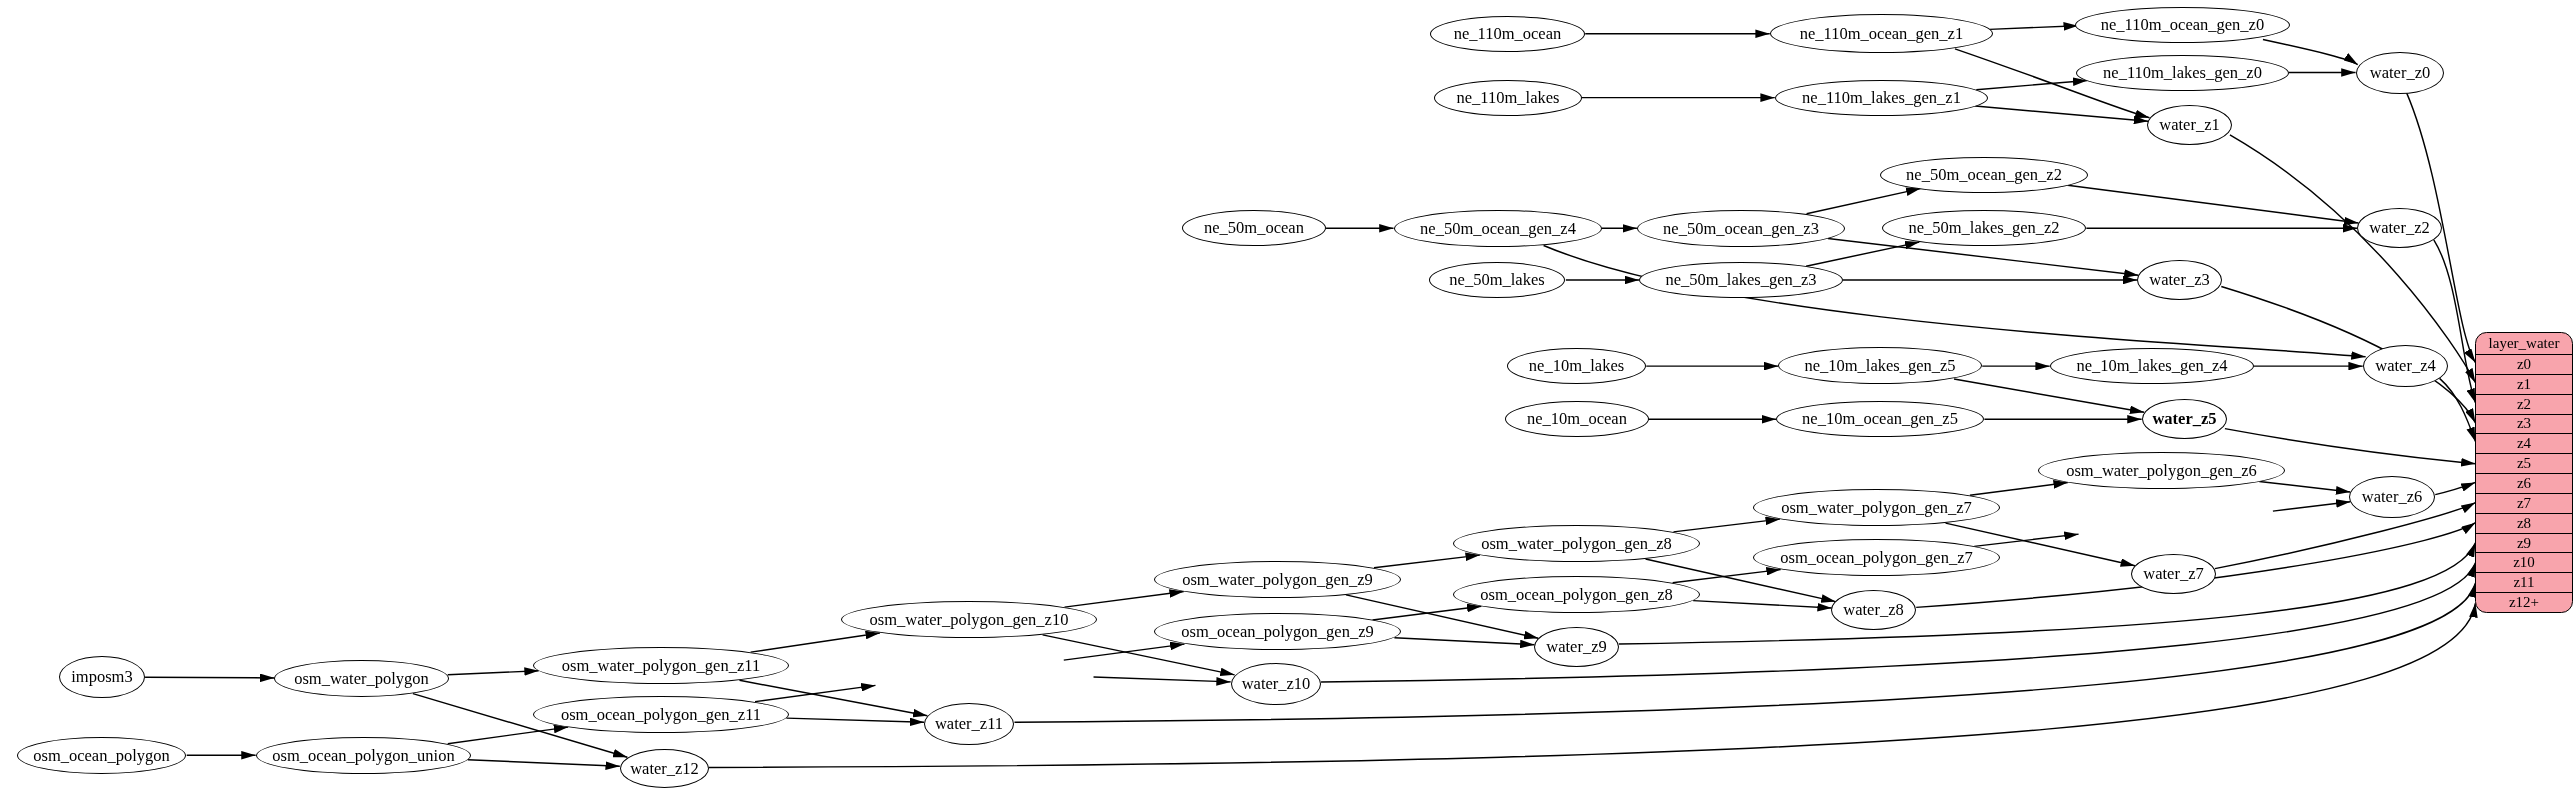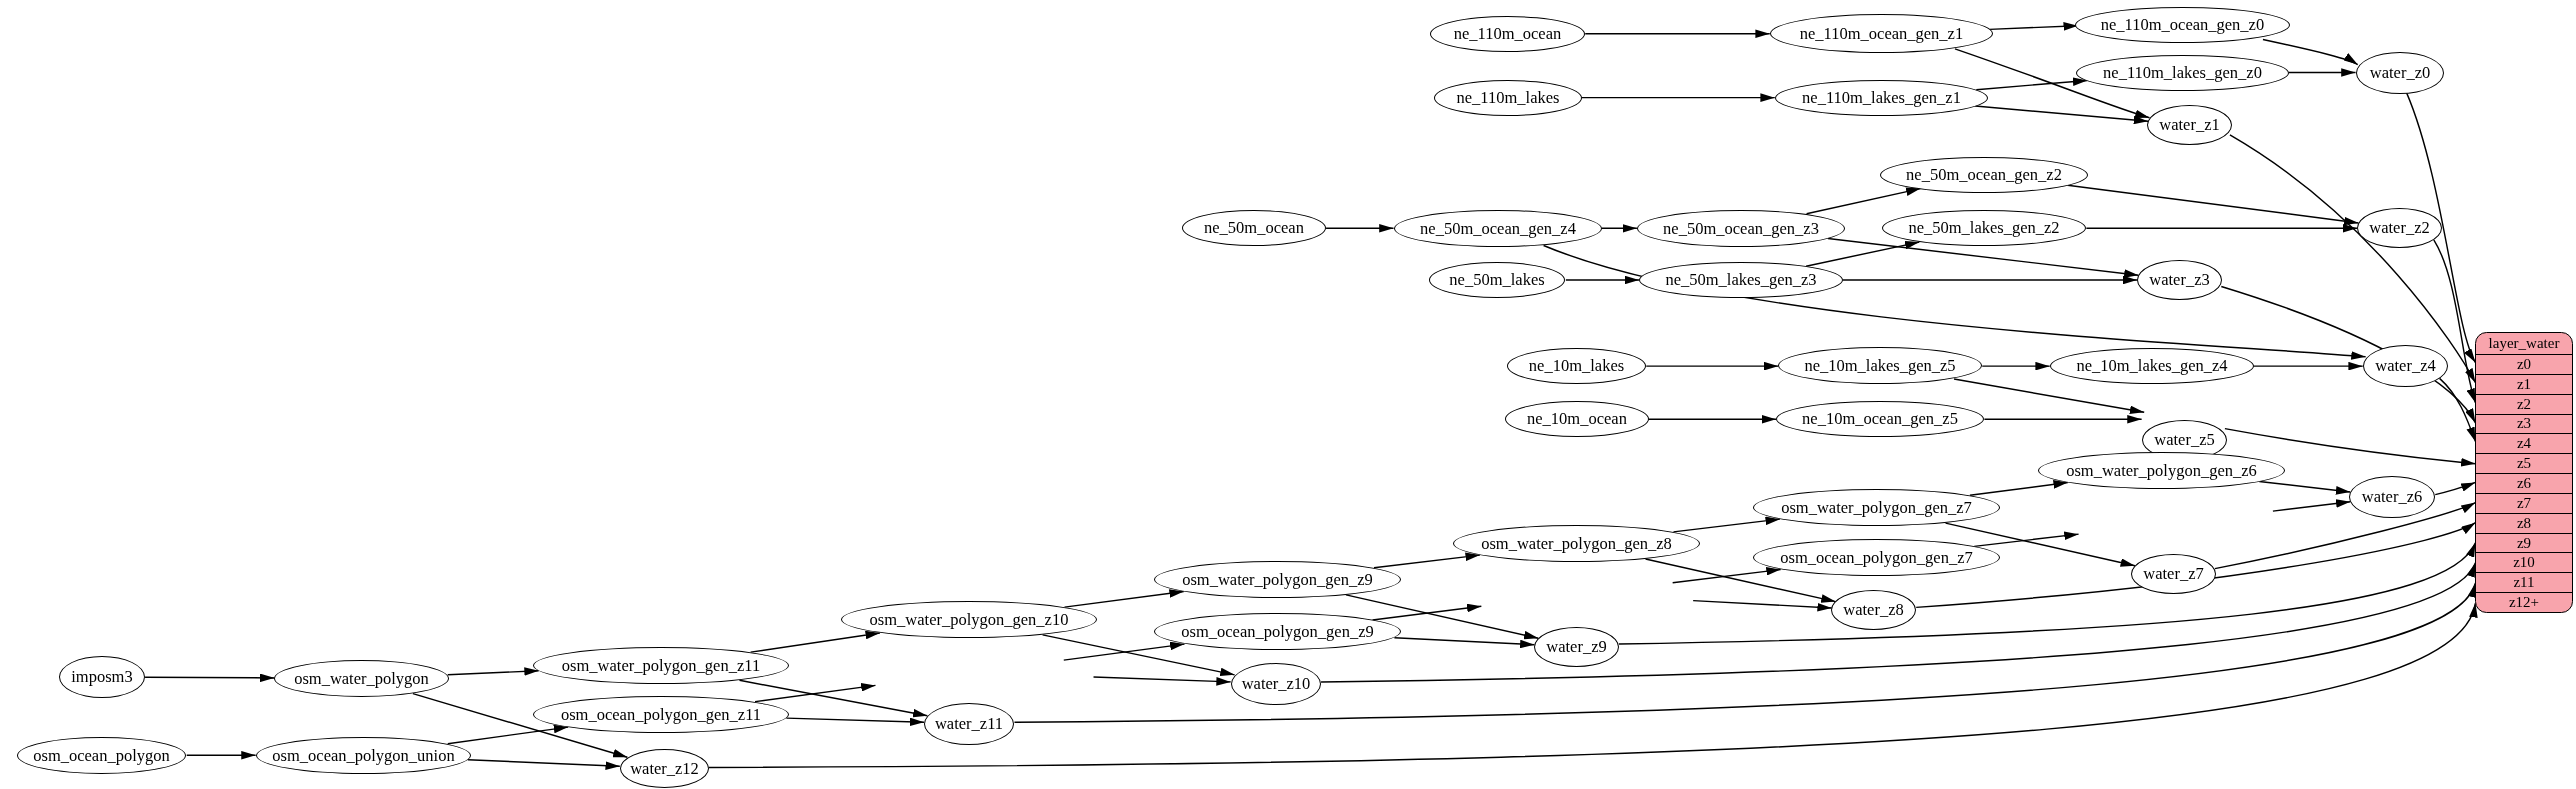--- a/index.html
+++ b/index.html
@@ -154,40 +154,43 @@
     </div>
     <div class="node" style="left: 2363px; top: 345px; width: 85px; height: 42px;">
       <span>water_z4</span>
     </div>
     <div class="node" style="left: 1505px; top: 401px; width: 144px; height: 36px;">
       <span>ne_10m_ocean</span>
     </div>
     <div class="node" style="left: 1776px; top: 401px; width: 208px; height: 36px;">
       <span>ne_10m_ocean_gen_z5</span>
     </div>
-    <div class="node" style="left: 2142px; top: 420px; width: 85px; height: 40px;">
+    <div class="node" style="left: 2142px; top: 399px; width: 85px; height: 40px; font-weight: bold;">
       <span>water_z5</span>
     </div>
     <div class="node" style="left: 2038px; top: 452px; width: 247px; height: 37px;">
       <span>osm_water_polygon_gen_z6</span>
     </div>
     <div class="node" style="left: 2349px; top: 476px; width: 86px; height: 42px;">
       <span>water_z6</span>
     </div>
     <div class="node" style="left: 1753px; top: 489px; width: 247px; height: 37px;">
       <span>osm_water_polygon_gen_z7</span>
     </div>
     <div class="node" style="left: 1753px; top: 539px; width: 247px; height: 37px;">
       <span>osm_ocean_polygon_gen_z7</span>
     </div>
     <div class="node" style="left: 2131px; top: 554px; width: 85px; height: 40px;">
       <span>water_z7</span>
     </div>
     <div class="node" style="left: 1453px; top: 525px; width: 247px; height: 37px; text-align: right;">
       <span>osm_water_polygon_gen_z8</span>
+    </div>
+    <div class="node" style="left: 1453px; top: 576px; width: 247px; height: 37px;">
+      <span>osm_ocean_polygon_gen_z8</span>
     </div>
     <div class="node" style="left: 1831px; top: 590px; width: 85px; height: 40px;">
       <span>water_z8</span>
     </div>
     <div class="node" style="left: 1154px; top: 561px; width: 247px; height: 37px;">
       <span>osm_water_polygon_gen_z9</span>
     </div>
     <div class="node" style="left: 1154px; top: 613px; width: 247px; height: 37px;">
       <span>osm_ocean_polygon_gen_z9</span>
     </div>

